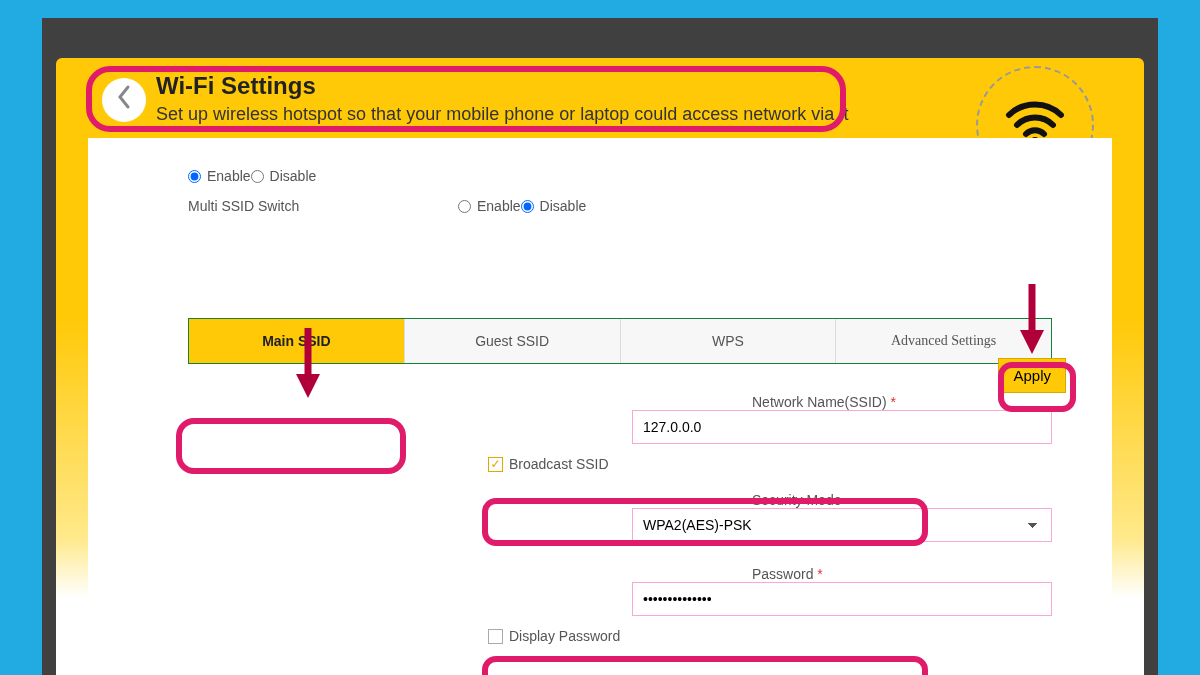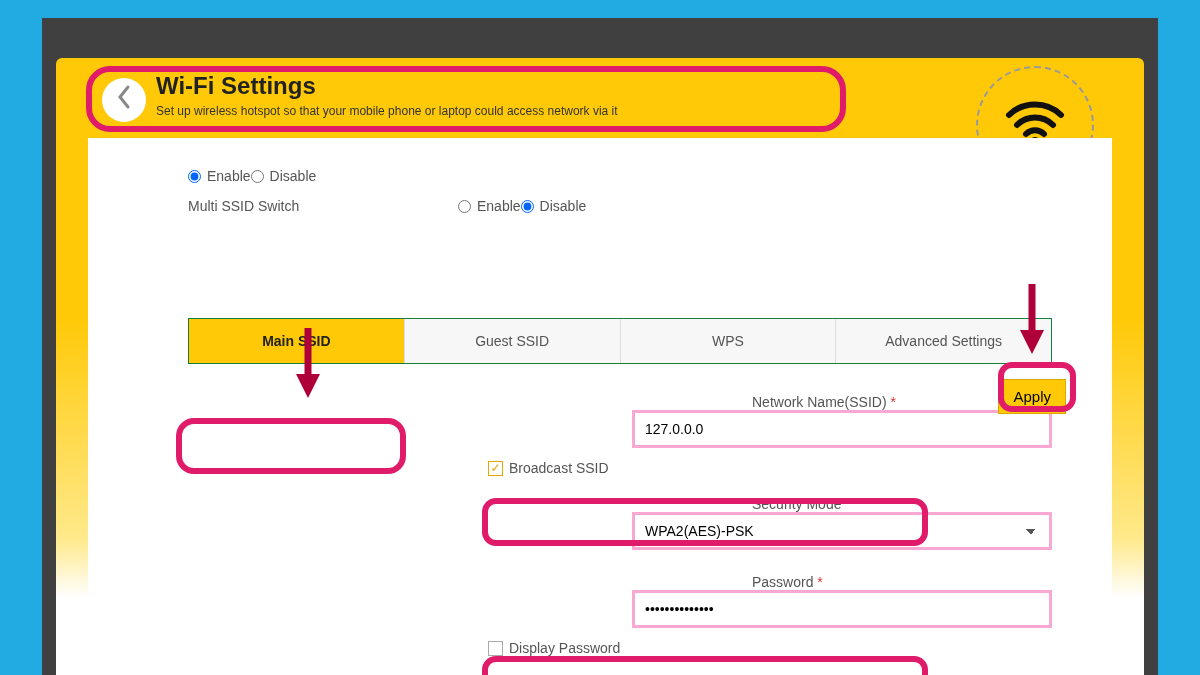--- a/index.html
+++ b/index.html
@@ -30,21 +30,21 @@
   .back-circle {
     position: absolute;
     left: 46px; top: 20px;
     width: 44px; height: 44px;
     background: #fff;
     border-radius: 50%;
     display: flex; align-items: center; justify-content: center;
     font-size: 26px; color: #666;
   }
   .header-title { font-size: 24px; font-weight: bold; color: #222; }
-  .header-sub { font-size: 12px; color: #333; margin-top: 4px; }
+  .header-sub { font-size: 18px; color: #333; margin-top: 4px; }
   .header-highlight {
     position: absolute;
     left: 30px; top: 8px;
     width: 760px; height: 66px;
     border: 6px solid #e01b6a;
     border-radius: 24px;
     pointer-events: none;
   }
   .wifi-badge {
     position: absolute;
@@ -64,21 +64,21 @@
     position: absolute;
     top: 80px; left: 32px; right: 32px; bottom: 0;
     background: #fff;
     padding: 30px 60px 0 100px;
   }
   .row { display: flex; align-items: center; margin-bottom: 14px; }
   .row-label { width: 270px; font-size: 14px; color: #555; }
   .radio-group { display: flex; }
   .radio-opt { display: flex; align-items: center; gap: 6px; font-size: 14px; color: #555; }
   .radio-opt input { accent-color: #0066ff; }
-  .apply-wrap { position: absolute; right: 46px; top: 241px; }
+  .apply-wrap { position: absolute; right: 46px; top: 220px; }
   .apply-btn {
     background: #ffc907; border: 1px solid #d9a800;
     padding: 8px 14px; font-size: 15px; cursor: pointer;
   }
   .apply-highlight {
     position: absolute; right: 36px; top: 224px;
     width: 78px; height: 50px;
     border: 6px solid #e01b6a; border-radius: 14px;
     pointer-events: none;
   }
@@ -86,35 +86,35 @@
   .arrow-tab { position: absolute; left: 202px; top: 186px; }
   .tabs {
     display: flex; margin-top: 104px;
     border: 1px solid #15803d; background: #f7f7f7;
   }
   .tab {
     flex: 1; text-align: center; padding: 14px 0;
     font-size: 14px; color: #555; cursor: pointer;
     border-right: 1px solid #ddd;
   }
-  .tab:last-child { border-right: none; }
+  .tab:last-child { border-right: none; font-family: Liberation Serif, serif; }
   .tab.active { background: #ffc907; font-weight: bold; color: #222; }
   .tab-highlight {
     position: absolute; left: 88px; top: 280px;
     width: 230px; height: 56px;
     border: 6px solid #e01b6a; border-radius: 18px;
     pointer-events: none;
   }
   .form-area { margin-top: 30px; }
   .form-row { display: flex; align-items: flex-end; margin-bottom: 24px; flex-direction: column; }
   .form-label { width: 300px; font-size: 14px; color: #555; }
   .req { color: #d33; }
   .text-input, .select-input {
     width: 420px; padding: 8px 10px;
-    border: 3px solid #f9a8d4; font-size: 14px; background: #fff;
+    border: 1px solid #f9a8d4; font-size: 14px; background: #fff;
   }
   .select-input { appearance: none; -webkit-appearance: none; background-image: linear-gradient(45deg, transparent 50%, #555 50%), linear-gradient(135deg, #555 50%, transparent 50%); background-position: calc(100% - 18px) 14px, calc(100% - 13px) 14px; background-size: 5px 5px, 5px 5px; background-repeat: no-repeat; }
   .checkbox-row { display: flex; align-items: center; gap: 6px; font-size: 14px; color: #555; margin-left: 300px; margin-top: -12px; margin-bottom: 20px; }
   .cb-yellow { width: 15px; height: 15px; border: 1px solid #e0a800; display: inline-flex; align-items: center; justify-content: center; color: #e0a800; font-size: 12px; }
   .cb-plain { width: 15px; height: 15px; border: 1px solid #aaa; }
   .input-highlight {
     position: absolute; border: 6px solid #e01b6a; border-radius: 14px;
     pointer-events: none;
   }
   .hl-ssid { left: 394px; top: 360px; width: 446px; height: 48px; }

